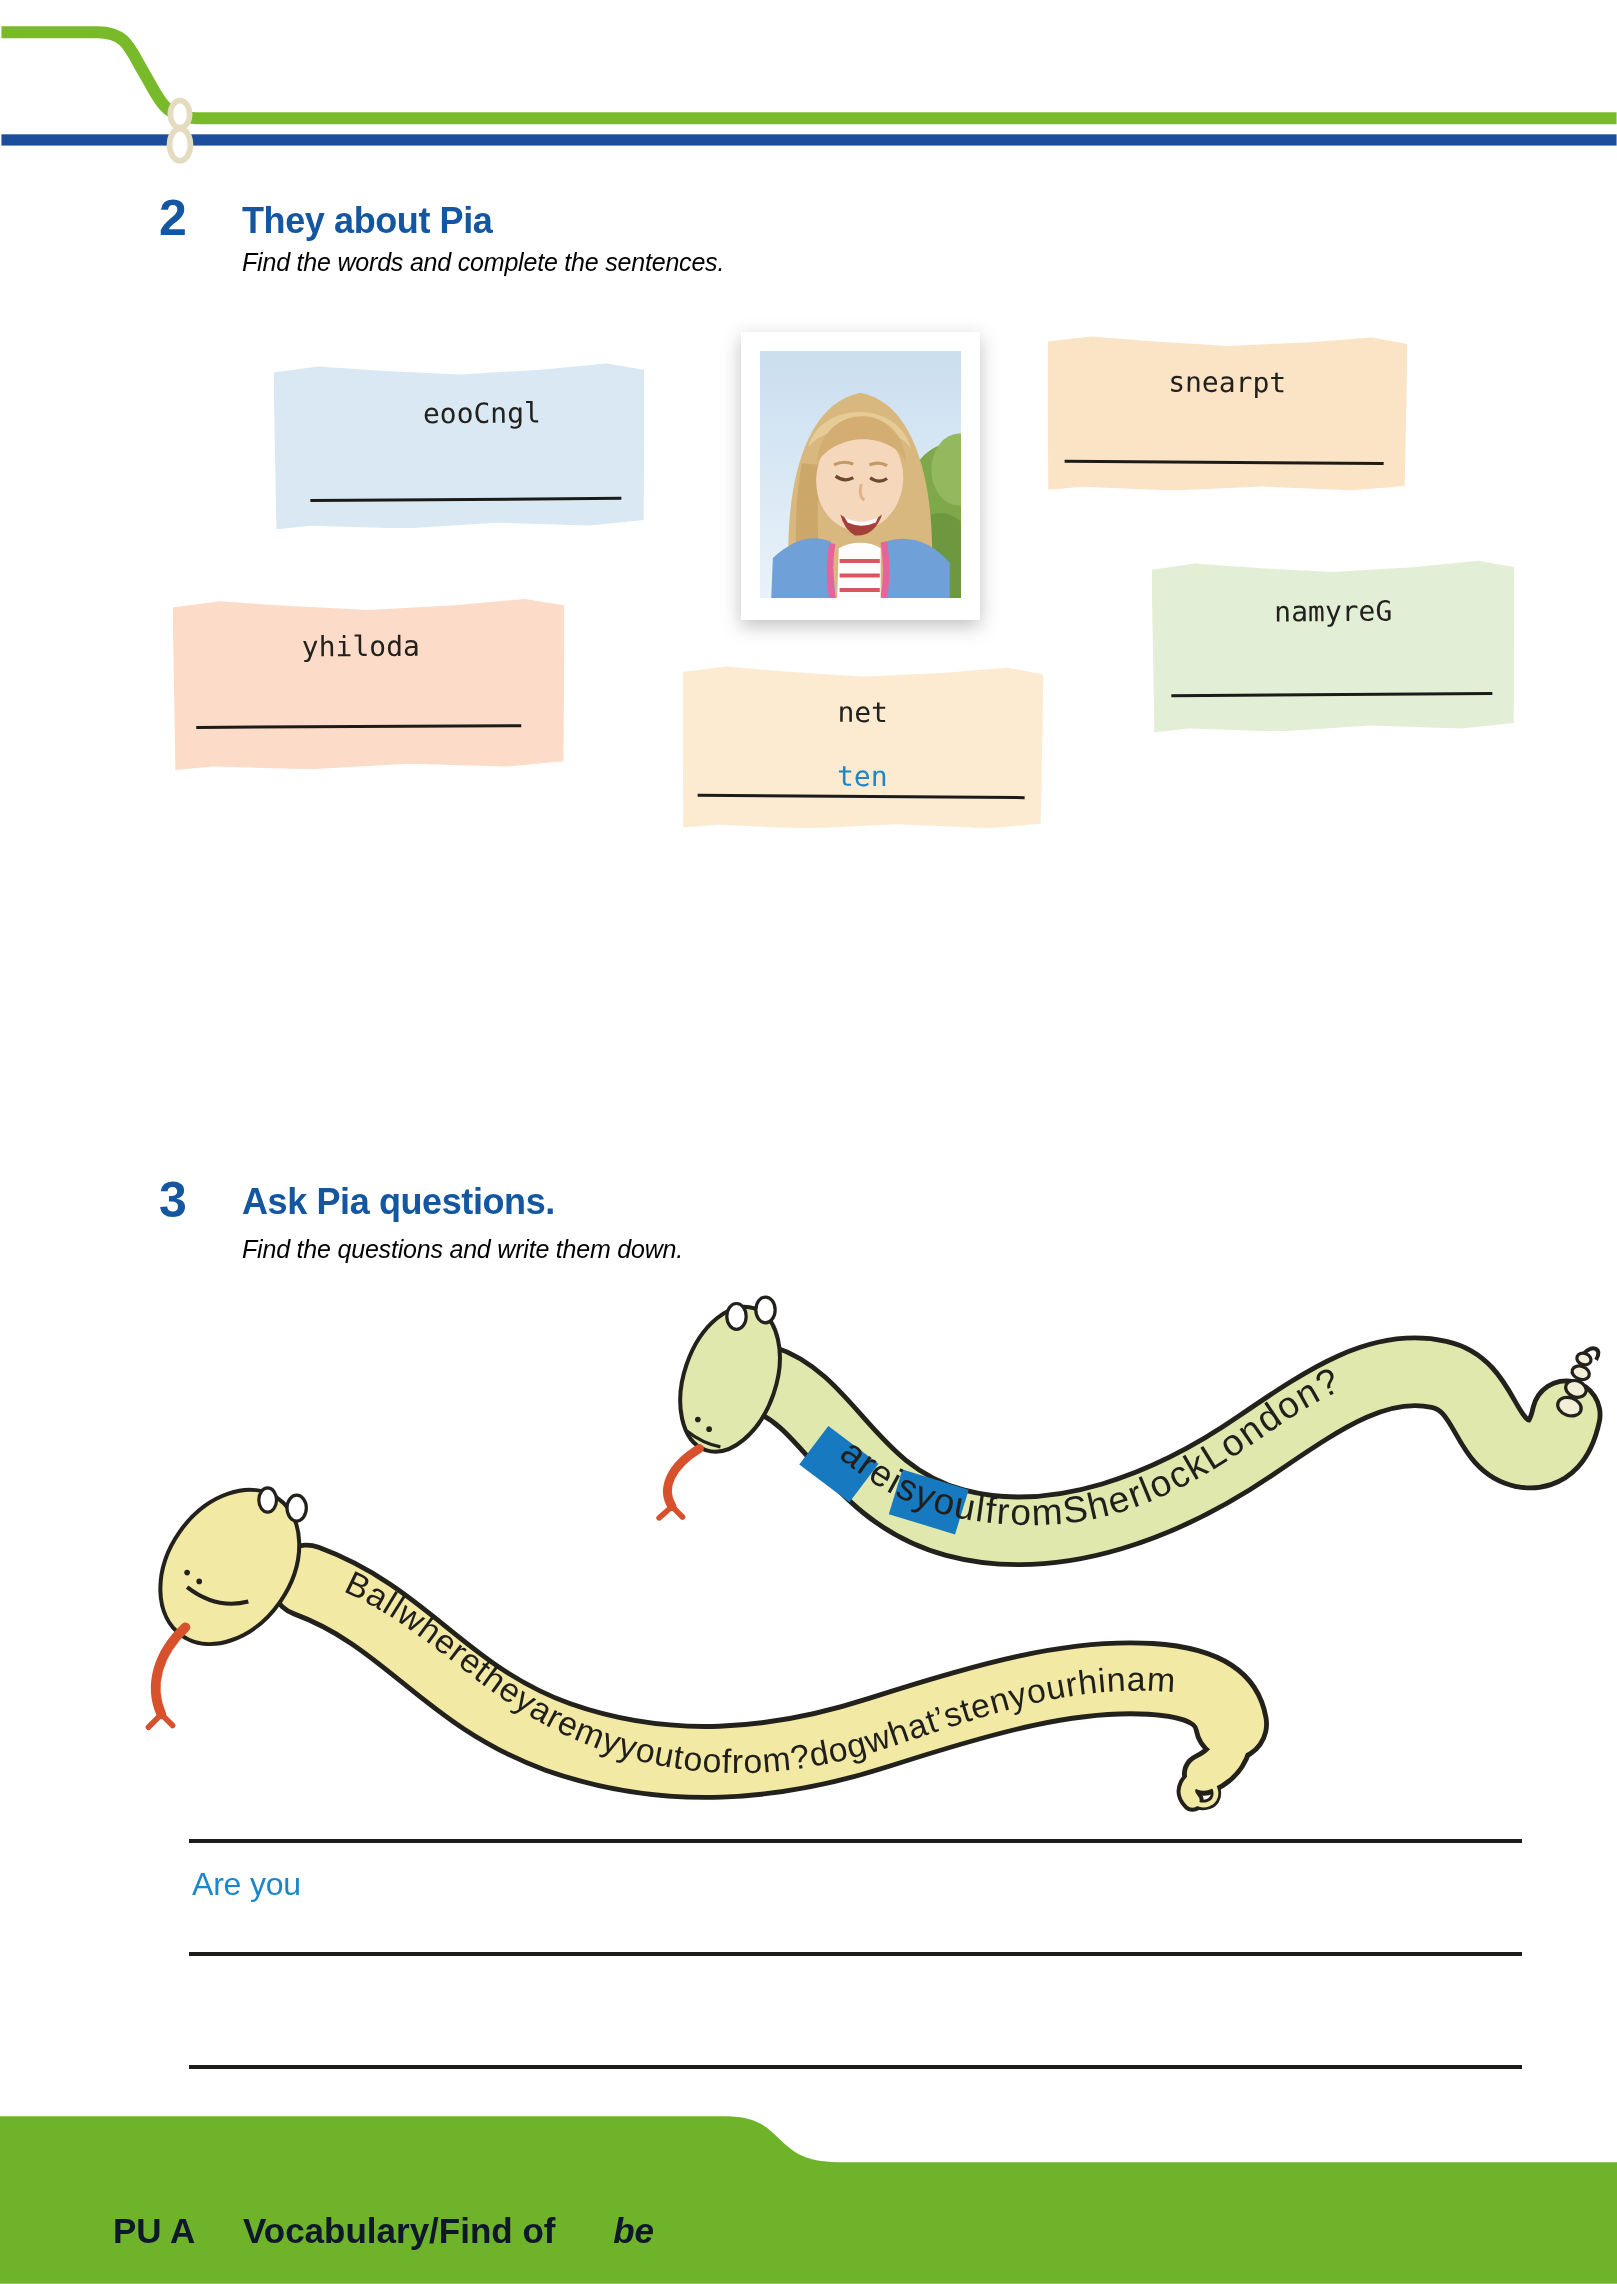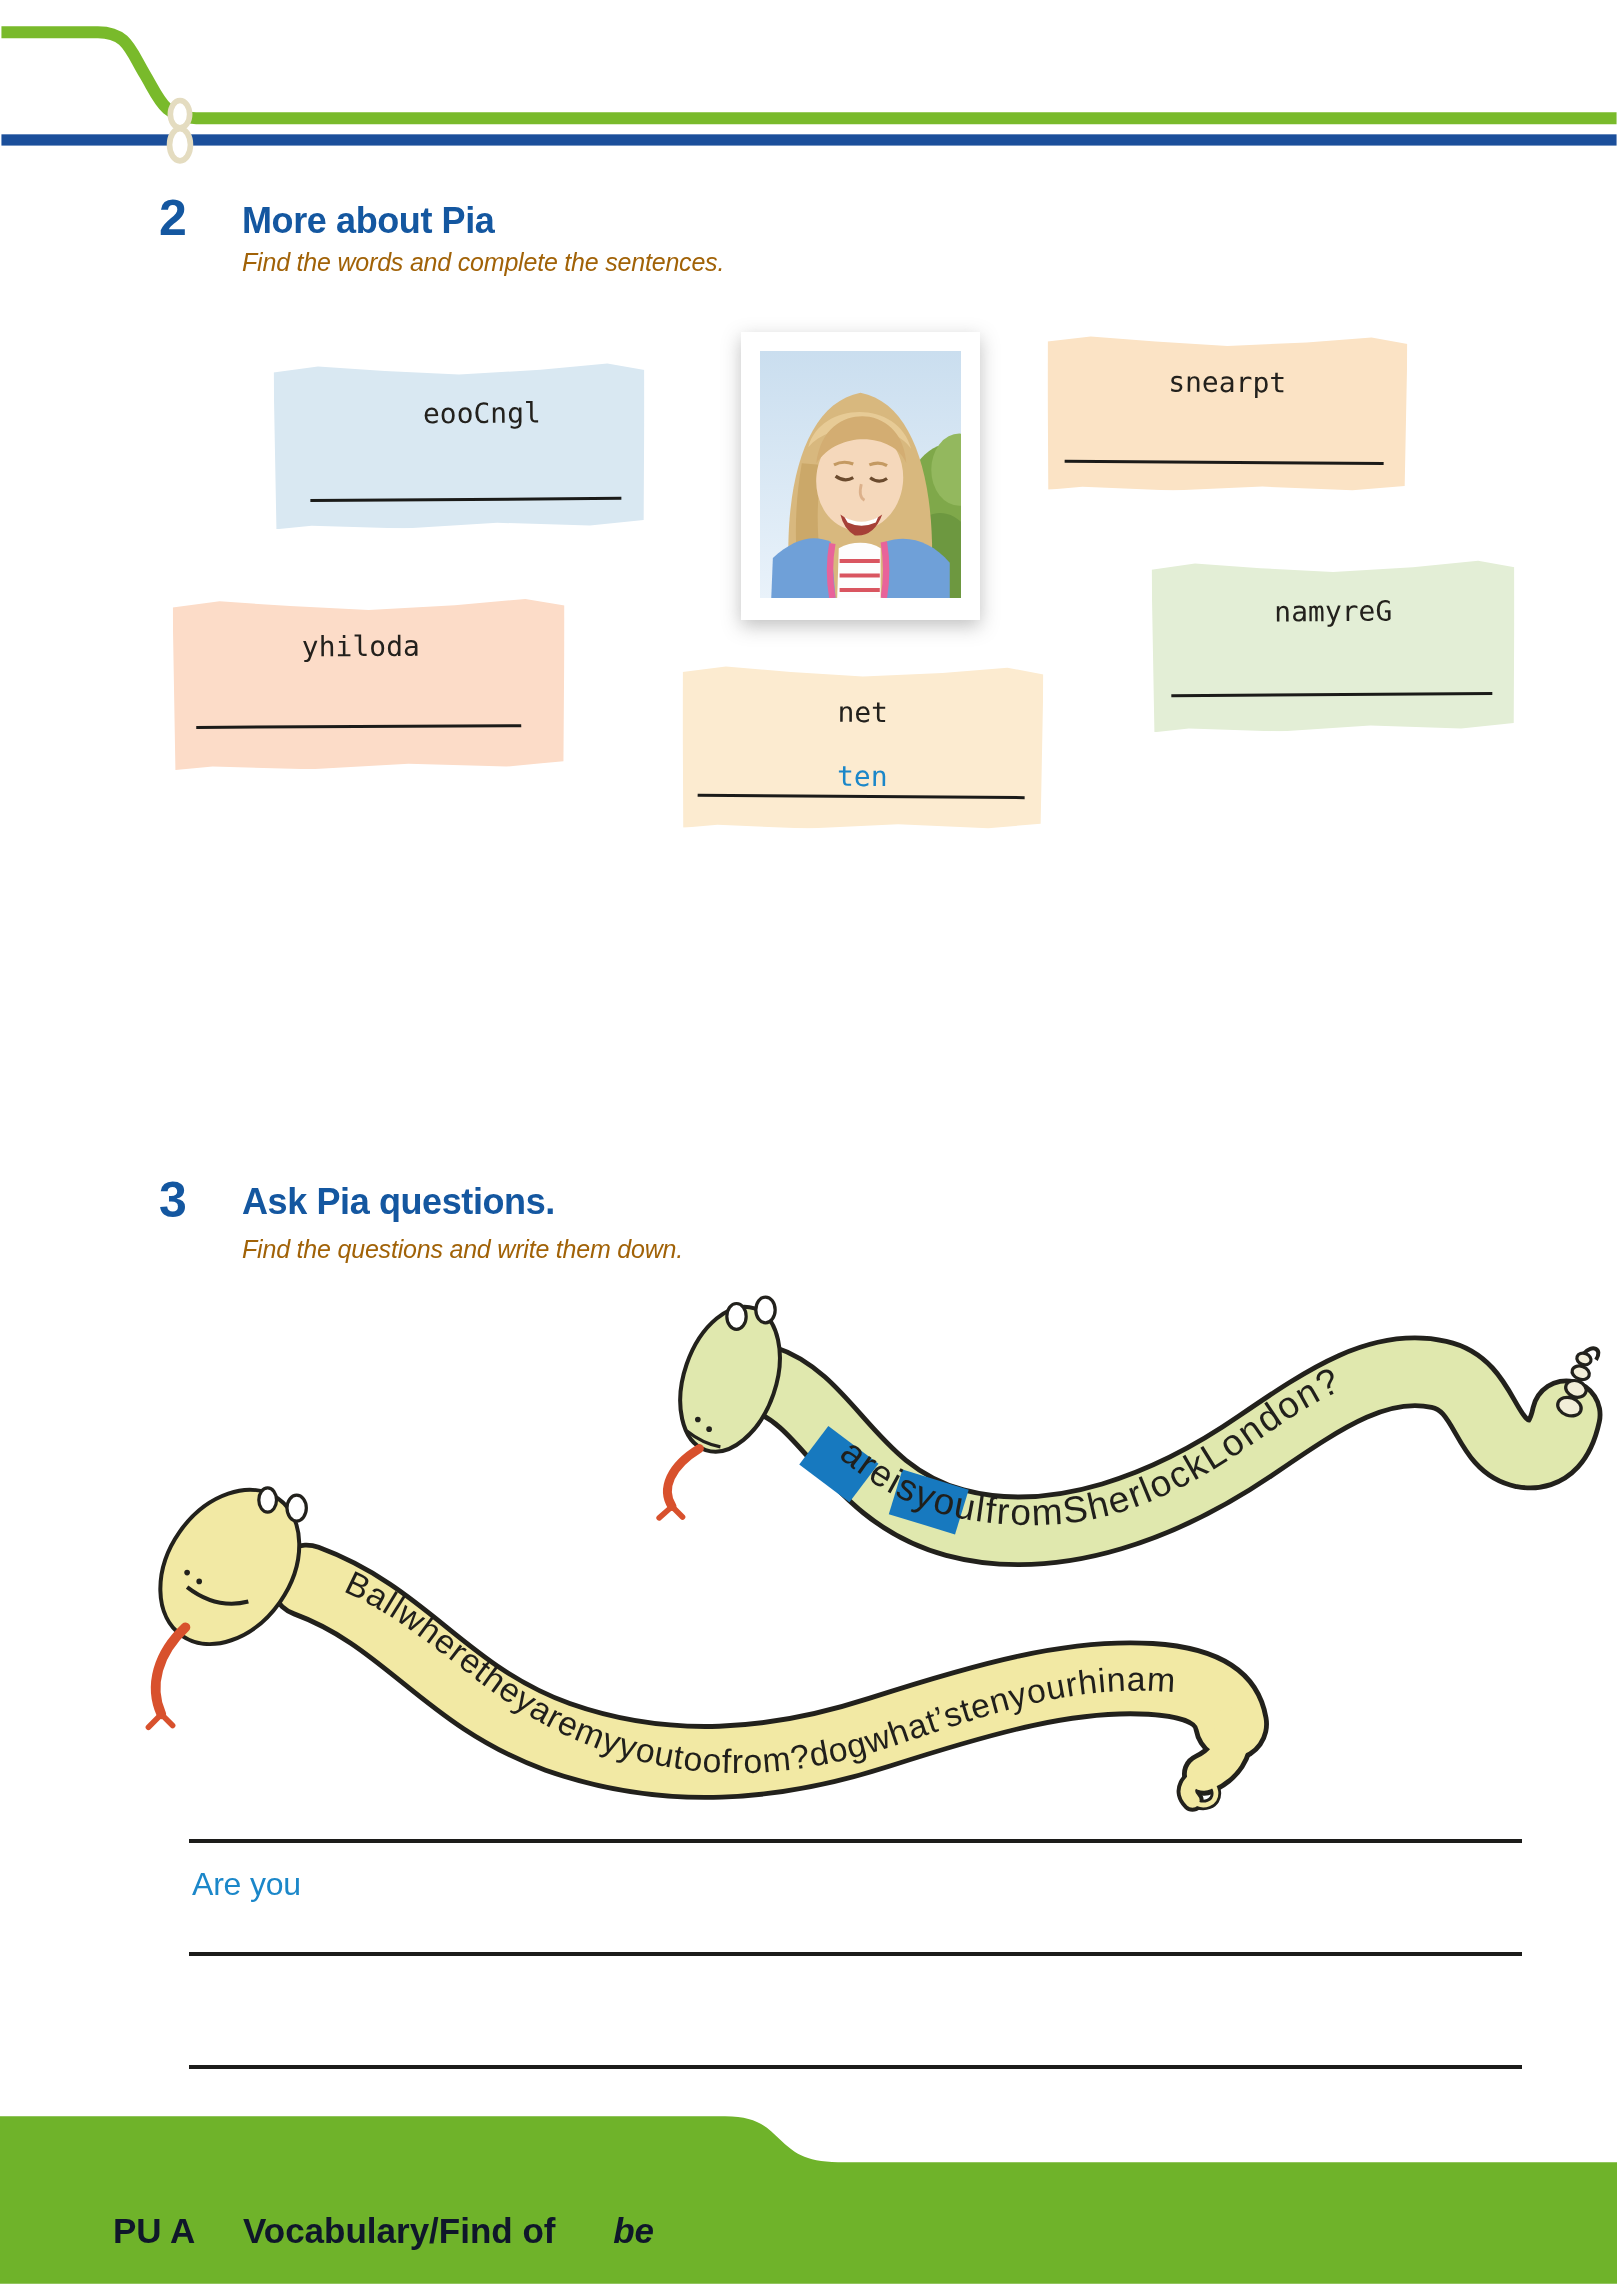--- a/index.html
+++ b/index.html
@@ -9,21 +9,21 @@
     --ink:#26241f;
   }
   html,body{margin:0;padding:0;}
   body{width:1618px;height:2284px;background:#ffffff;font-family:"Liberation Sans",sans-serif;color:var(--ink);}
   #page{position:relative;width:1618px;height:2284px;overflow:hidden;}
   .abs{position:absolute;}
   svg{display:block;}
   
   .ex-number{font-size:50px;font-weight:700;color:var(--accent-blue);line-height:1;}
   .ex-title{font-size:36px;font-weight:700;color:var(--accent-blue);line-height:1;letter-spacing:-0.4px;}
-  .ex-subtitle{font-size:25px;font-style:italic;font-weight:500;color:#a16207;line-height:1;letter-spacing:-0.2px;}
+  .ex-subtitle{font-size:25px;font-style:italic;font-weight:500;color:#000000;line-height:1;letter-spacing:-0.2px;}
   
   .wordbox{position:absolute;clip-path:polygon(0 5%,12% 1.5%,30% 4.5%,50% 7%,72% 4.5%,90% 1%,100% 5%,99.5% 96%,85% 99%,60% 97%,35% 100%,10% 98%,0.5% 100%);}
   .wordbox .label{position:absolute;width:100%;text-align:center;font-family:"DejaVu Sans Mono",monospace;font-size:28px;color:#23211d;}
   .wordbox .fillword{position:absolute;width:100%;text-align:center;font-family:"DejaVu Sans Mono",monospace;font-size:28px;color:var(--answer-blue);}
   .box-line{position:absolute;height:3.2px;background:#1b1b19;}
   
   .sentence{position:absolute;left:191px;font-size:32px;letter-spacing:-0.3px;white-space:pre-wrap;color:var(--ink);}
   .sentence .ans{color:var(--answer-blue);}
   .blank{display:inline-block;height:27px;border-bottom:3.2px solid #1b1b19;vertical-align:baseline;margin-bottom:-5.6px;}
   
@@ -43,21 +43,21 @@
   <svg class="abs" style="left:0;top:0;" width="1618" height="185" viewBox="0 0 2008 230">
     <path d="M 0 40 L 120 40 C 156 40 160 62 178 92 C 196 122 202 147 242 147 L 2008 147" fill="none" stroke="var(--header-green)" stroke-width="15"></path>
     <rect x="0" y="167" width="2008" height="14" fill="var(--header-blue-line)"></rect>
     <g>
       <ellipse cx="222" cy="142" rx="12" ry="17" fill="#ffffff" stroke="#e4dcc0" stroke-width="7"></ellipse>
       <ellipse cx="222" cy="180" rx="13" ry="20" fill="#ffffff" stroke="#e4dcc0" stroke-width="7"></ellipse>
     </g>
   </svg>
 
   <div class="abs ex-number" style="left:159px;top:193px;">2</div>
-  <div class="abs ex-title" style="left:242px;top:203px;">More about Pia</div>
+  <div class="abs ex-title" style="left:242px;top:203px;">They about Pia</div>
   <div class="abs ex-subtitle" style="left:242px;top:250px;">Find the words and complete the sentences.</div>
 
   <div class="wordbox" style="left:274px;top:363px;width:371px;height:165px;background:var(--box-blue);transform:rotate(-0.4deg);">
     <div class="label" style="top:34px;transform:translateX(22.6px);">eooCngl</div>
     <div class="box-line" style="left:36px;right:24px;top:135px;"></div>
   </div>
 
   <div class="wordbox" style="left:1047px;top:335px;width:360px;height:156px;background:var(--box-peach);transform:rotate(0.4deg);">
     <div class="label" style="top:31px;">snearpt</div>
     <div class="box-line" style="left:17.7px;right:22.6px;top:126px;"></div>

